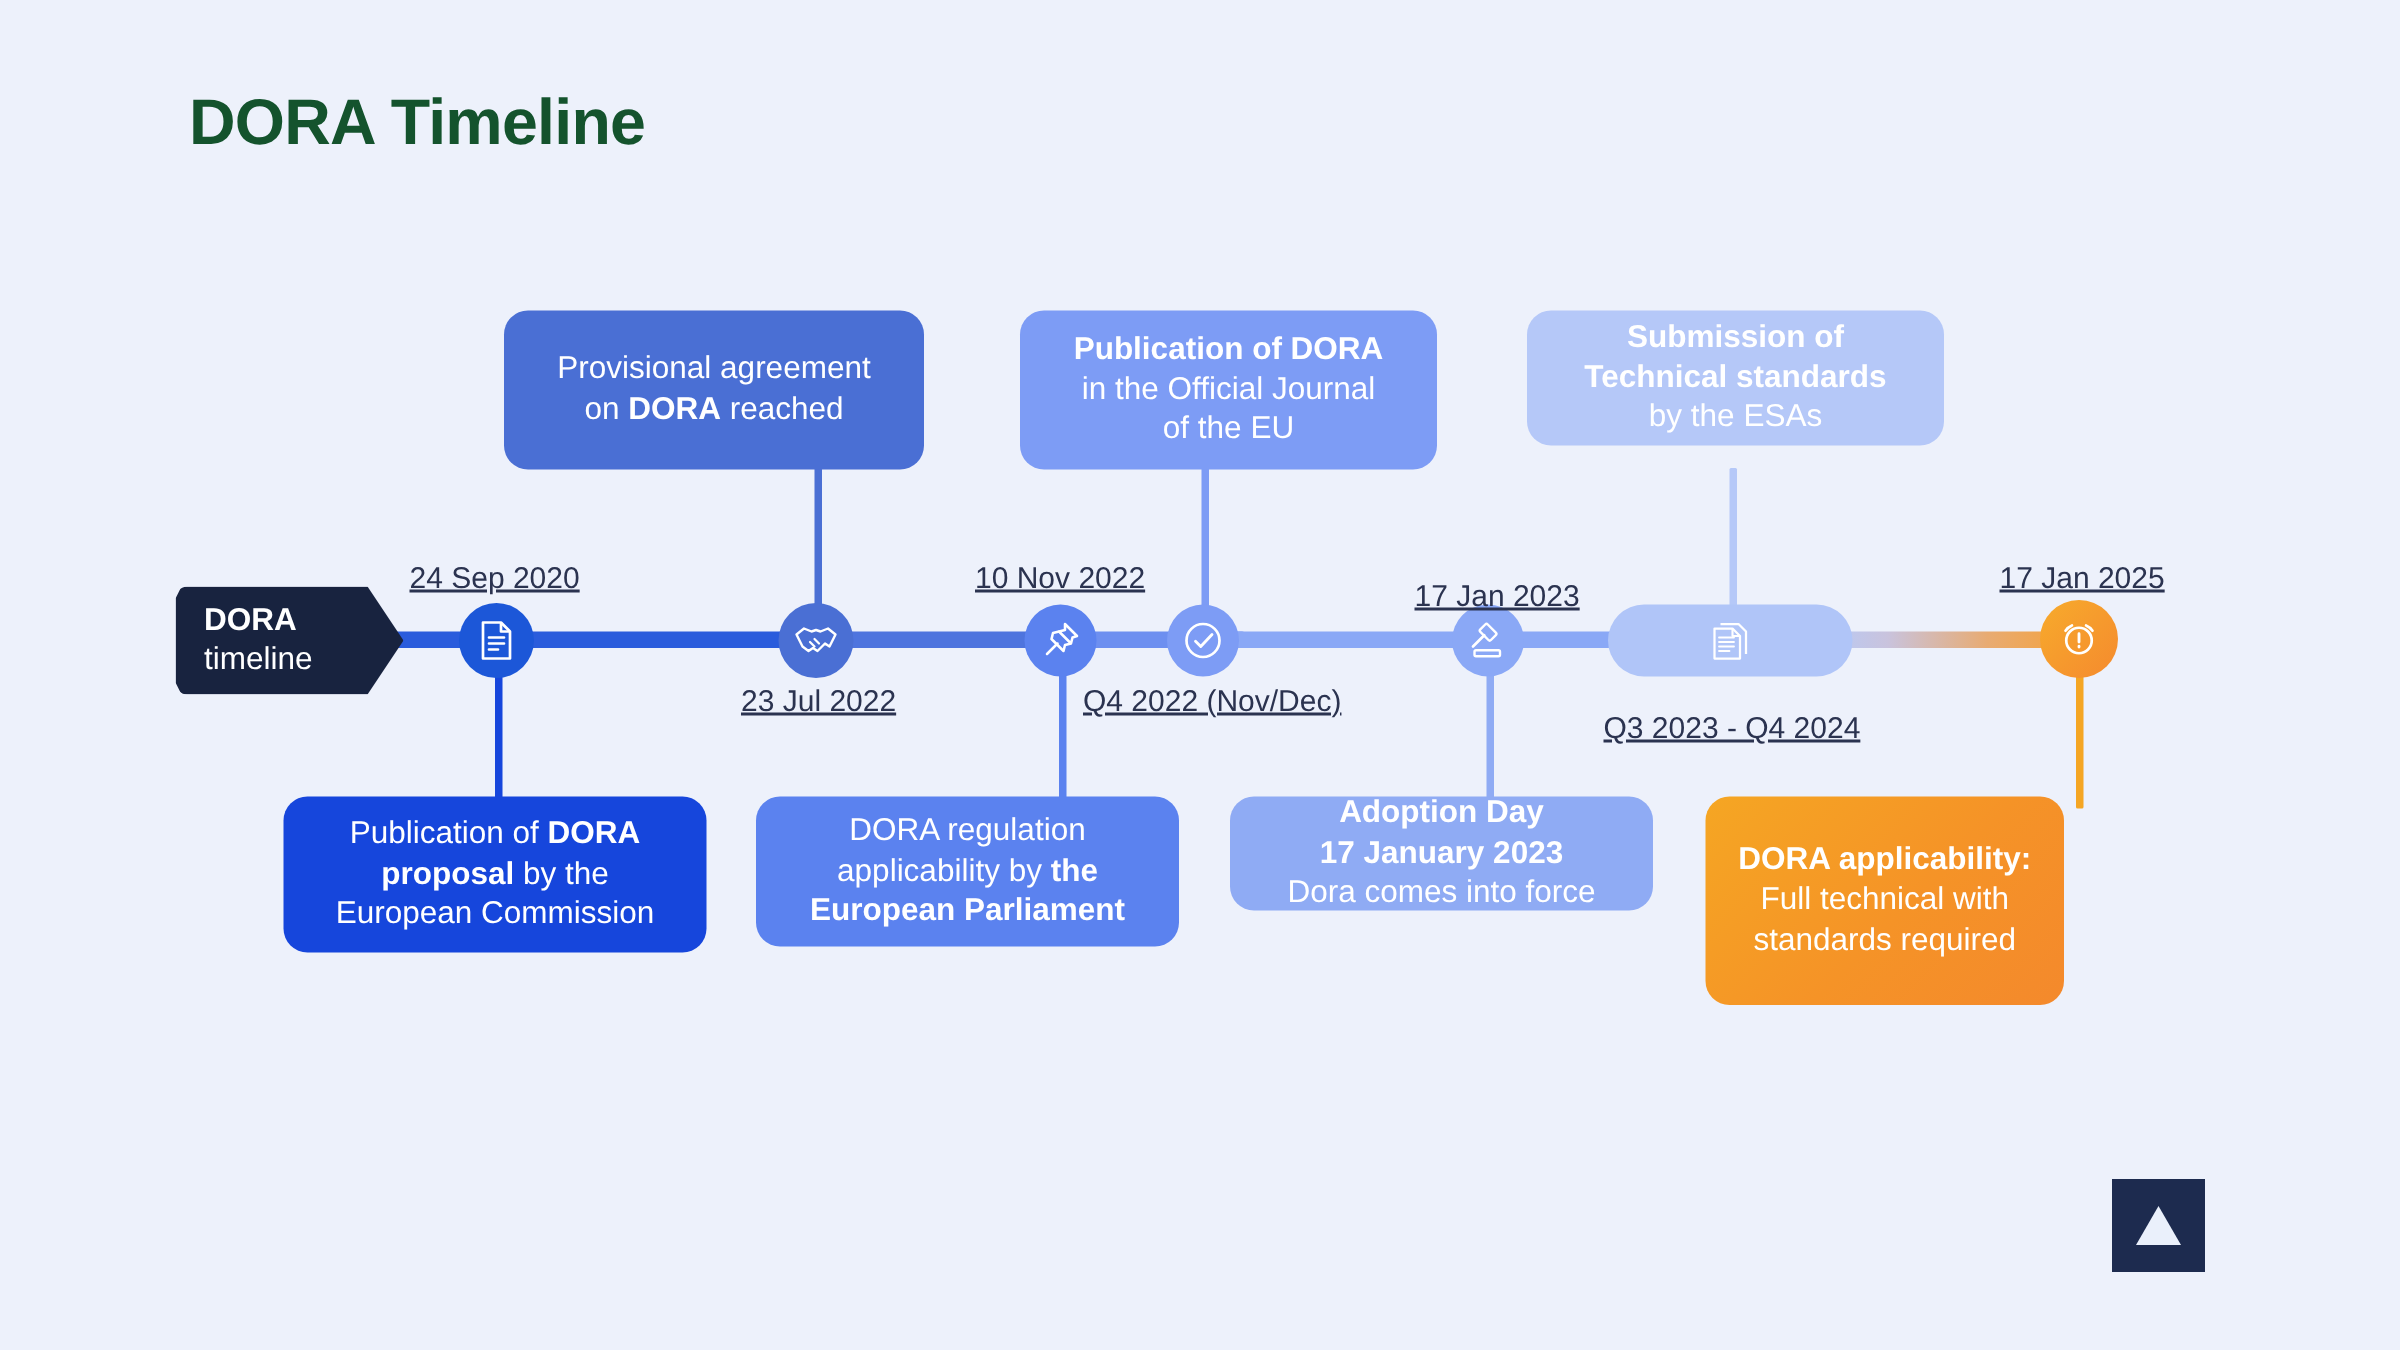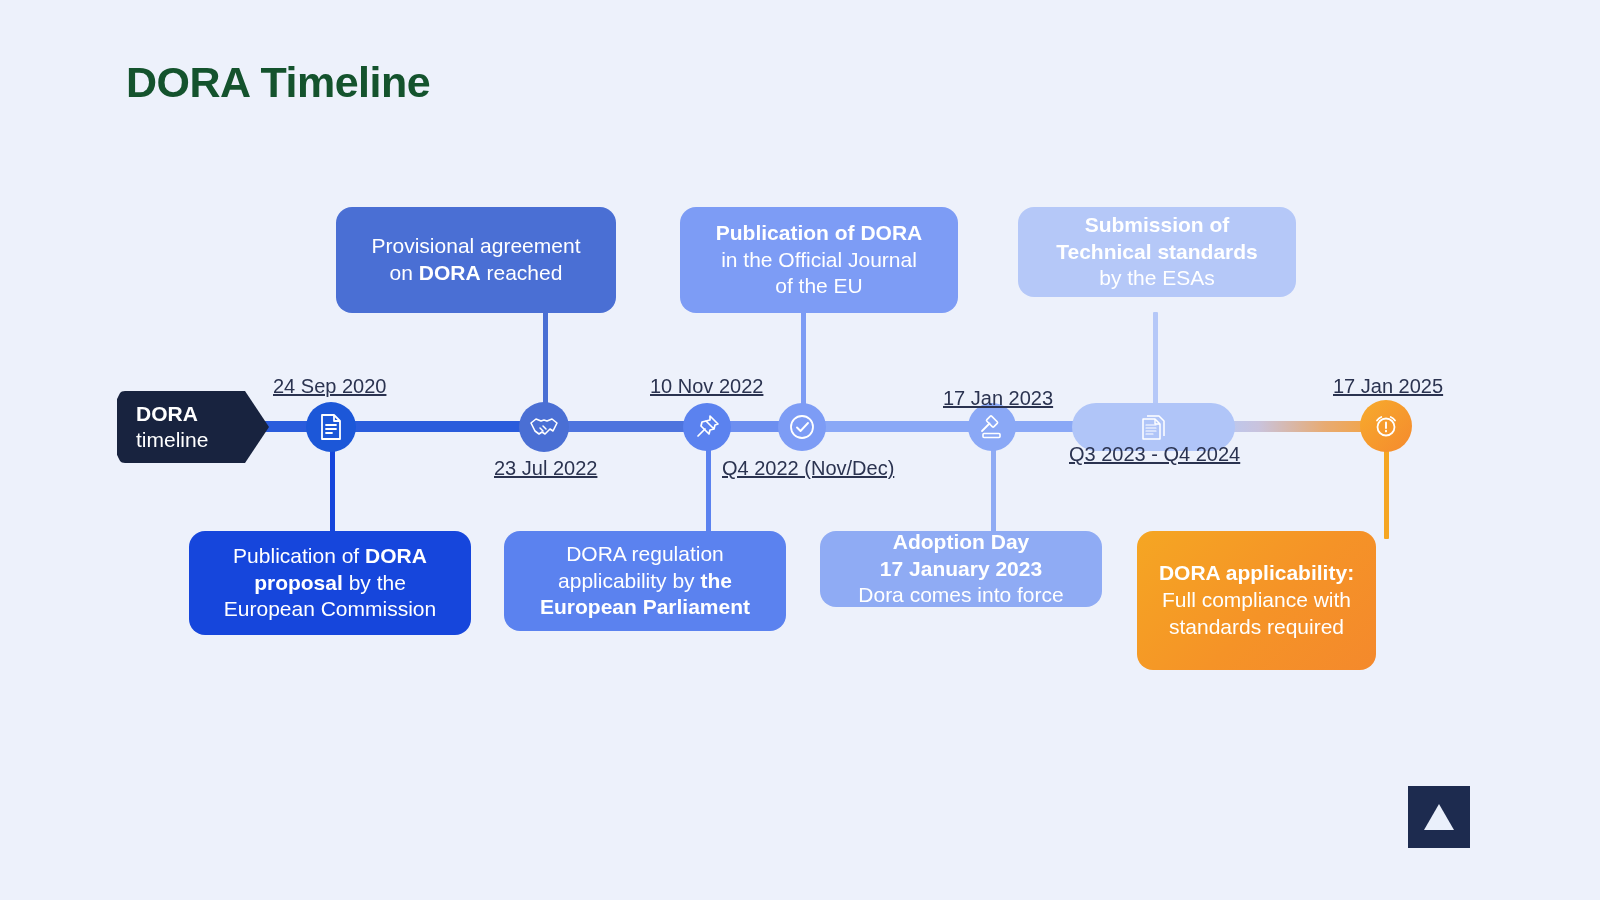--- a/index.html
+++ b/index.html
@@ -177,21 +177,21 @@
     <path d="M5 8.5C6.2 6.8 7.8 5.6 9.3 5" stroke="#fff" stroke-width="1.8" stroke-linecap="round"></path>
     <path d="M23 8.5c-1.2-1.7-2.8-2.9-4.3-3.5" stroke="#fff" stroke-width="1.8" stroke-linecap="round"></path>
   </svg>
 </div>
 
 <div class="date" style="left:273px; top:375px;">24 Sep 2020</div>
 <div class="date" style="left:494px; top:457px;">23 Jul 2022</div>
 <div class="date" style="left:650px; top:375px;">10 Nov 2022</div>
 <div class="date" style="left:722px; top:457px;">Q4 2022 (Nov/Dec)</div>
 <div class="date" style="left:943px; top:375px;margin-top:12px;">17 Jan 2023</div>
-<div class="date" style="left:1069px; top:443px;">Q3 2023 - Q4 2024</div>
+<div class="date" style="left:1069px; top:475px;">Q3 2023 - Q4 2024</div>
 <div class="date" style="left:1333px; top:375px;">17 Jan 2025</div>
 
 <div class="card" style="left:189px; top:531px; width:282px; height:104px; background:#1646dc;">
     <span class="ln"><span>Publication of </span><b>DORA</b></span>
     <span class="ln"><b>proposal</b><span> by the</span></span>
     <span class="ln"><span>European Commission</span></span>
   </div>
 
 <div class="card" style="left:336px; top:207px; width:280px; height:106px; background:#4a6fd4;">
     <span class="ln"><span>Provisional agreement</span></span>
@@ -217,21 +217,21 @@
   </div>
 
 <div class="card" style="left:1018px; top:207px; width:278px; height:90px; background:#b5c8f8;">
     <span class="ln"><b>Submission of</b></span>
     <span class="ln"><b>Technical standards</b></span>
     <span class="ln"><span>by the ESAs</span></span>
   </div>
 
 <div class="card" style="left:1137px; top:531px; width:239px; height:139px; background:linear-gradient(135deg,#f5a623 0%, #f59327 55%, #f4892c 100%);">
     <span class="ln"><b>DORA applicability:</b></span>
-    <span class="ln"><span>Full compliance with</span></span>
+    <span class="ln"><span>Full technical with</span></span>
     <span class="ln"><span>standards required</span></span>
   </div>
 
 <div class="logo">
   <svg width="62" height="62" viewBox="0 0 62 62">
     <polygon points="31,18 46,44 16,44" fill="#eaf0fb"></polygon>
   </svg>
 </div>
 
 </body></html>

